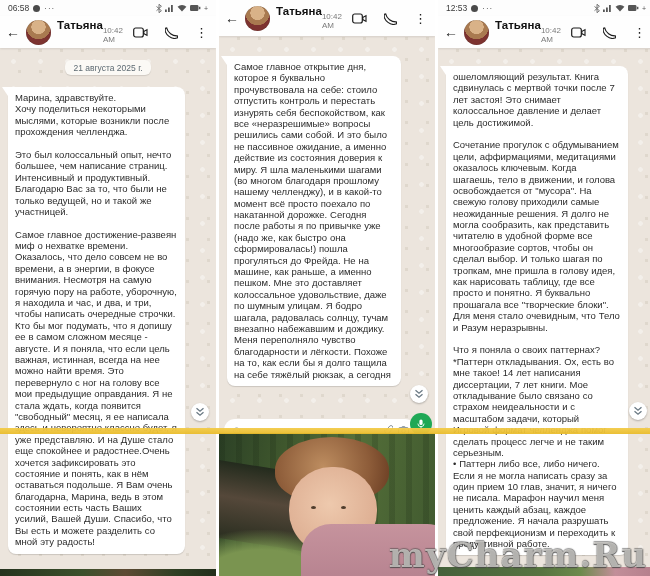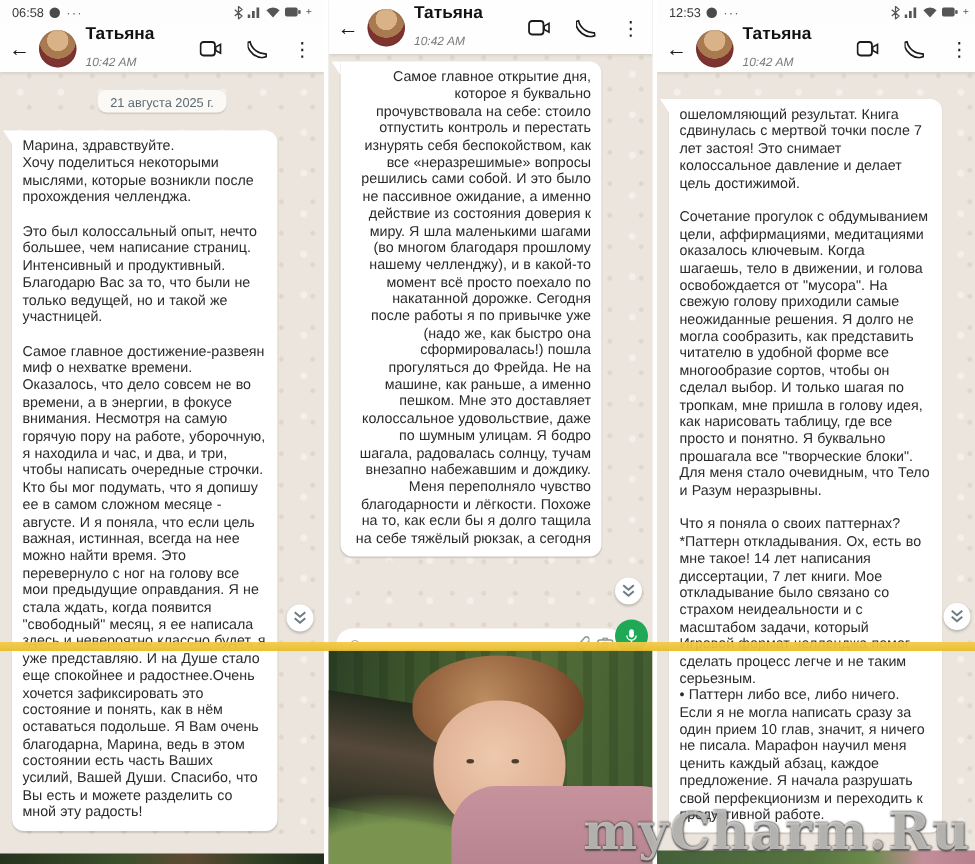--- a/index.html
+++ b/index.html
@@ -26,34 +26,34 @@
   .sb-right span{display:flex;align-items:center;}
   .sb-plus{font-size:7px;color:#555;}
 
   .chathdr{position:relative;background:#fefefe;display:flex;align-items:center;gap:6px;
            padding:0 8px 0 6px;box-shadow:0 1px 2px rgba(0,0,0,.10);z-index:3;}
   .p1 .chathdr,.p3 .chathdr{height:32px;} .p2 .chathdr{height:36px;}
   .back{font-size:14px;color:#1b1b1b;line-height:1;cursor:pointer;}
   .avatar{width:25px;height:25px;border-radius:50%;flex:0 0 25px;
           background:radial-gradient(circle at 50% 28%,#d9b288 0 32%,#a97a50 33% 55%,#7d3330 56% 100%);
           box-shadow:inset 0 0 1px rgba(0,0,0,.4);}
-  .hdr-meta{display:flex;flex-direction:column;line-height:1.1;flex:1;min-width:0;}
+  .hdr-meta{display:flex;flex-direction:row;line-height:1.1;flex:1;min-width:0;}
   .hdr-name{font-size:11.5px;font-weight:600;color:#111;}
-  .hdr-time{font-size:8px;color:#7a7a7a;margin-top:8px;font-style:italic;}
+  .hdr-time{font-size:8px;color:#7a7a7a;margin-top:8px;}
   .hdr-actions{display:flex;align-items:center;gap:17px;}
   .hdr-actions svg{display:block;}
   .kebab{font-size:13px;color:#222;line-height:1;}
 
   .datechip{margin:12px auto 10px;width:max-content;background:#fbf9f5;color:#5d6a72;
             font-size:8.5px;padding:2.5px 8px;border-radius:6px;box-shadow:0 1px 1px rgba(0,0,0,.12);}
 
   .bubble{position:relative;margin-left:8px;background:#fff;border-radius:8px;border-top-left-radius:0;
           padding:5px 7px 6px;box-shadow:0 1px 1px rgba(0,0,0,.14);}
   .p1 .bubble{width:163px;margin-top:12px;}
-  .p2 .bubble{width:160px;margin-top:5px;text-align:right;}
+  .p2 .bubble{width:160px;margin-top:20px;}
   .p3 .bubble{width:168px;margin-top:18px;}
   .tail{position:absolute;left:-6px;top:0;width:0;height:0;
         border-top:9px solid #fff;border-left:6px solid transparent;}
   .btext{font-size:9.5px;line-height:1.2;color:#2b2b2b;white-space:pre-line;word-spacing:0.2px;}
 
   .scrollbtn{position:absolute;right:7px;width:18px;height:18px;border-radius:50%;background:#fff;
              border:none;box-shadow:0 1px 2px rgba(0,0,0,.25);display:flex;align-items:center;
              justify-content:center;padding:0;cursor:pointer;z-index:8;}
   .p1 .scrollbtn{top:403px;} .p2 .scrollbtn{top:385px;} .p3 .scrollbtn{top:402px;}
 

